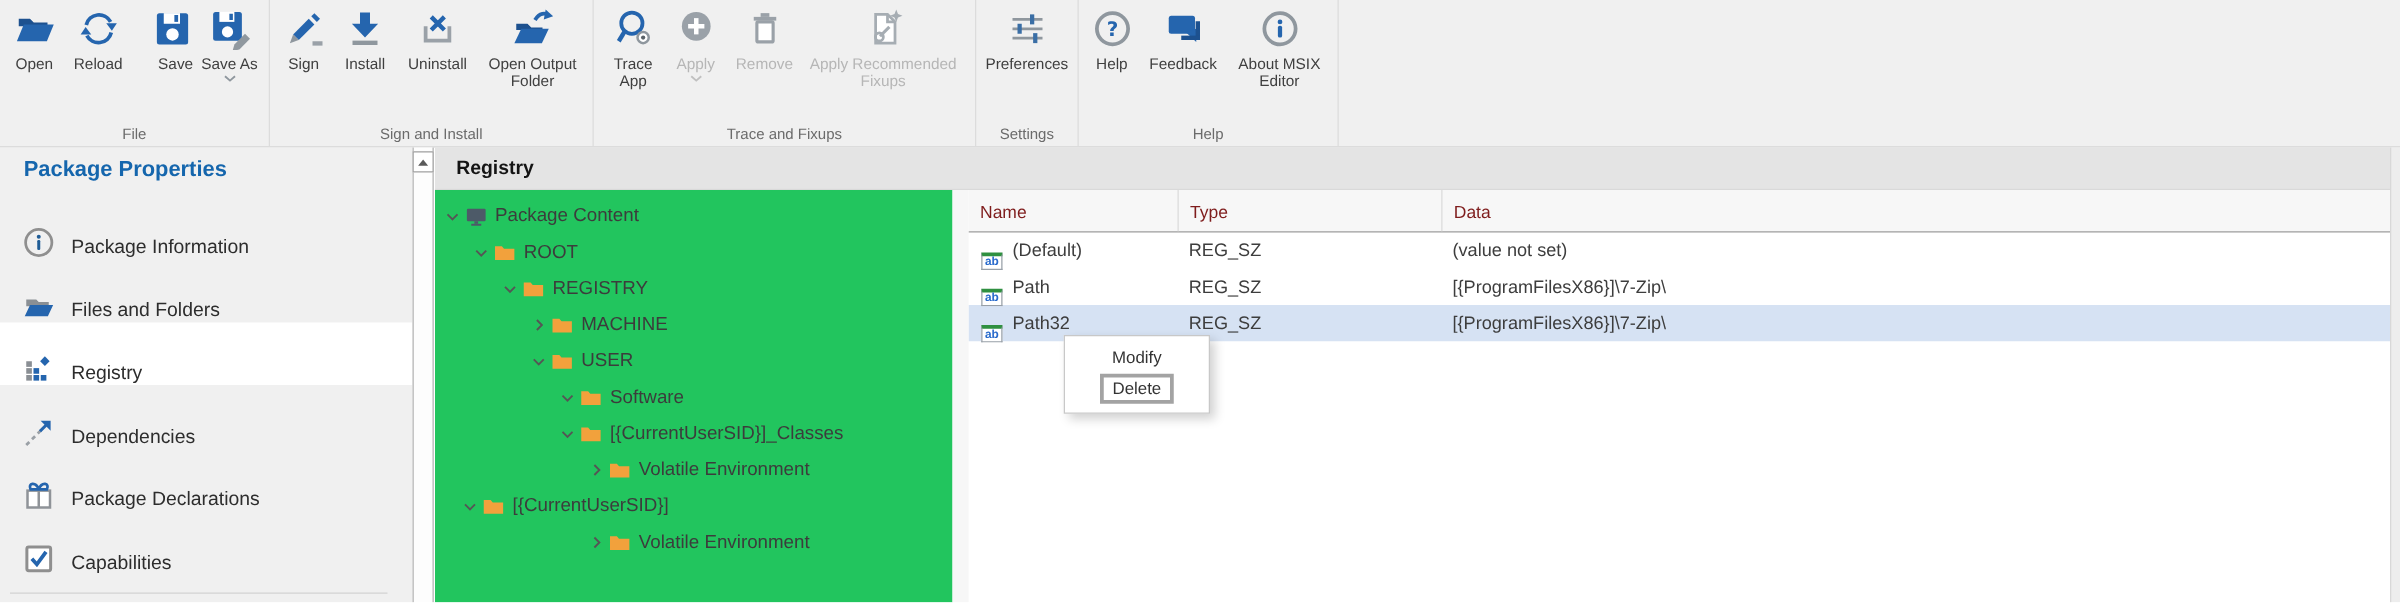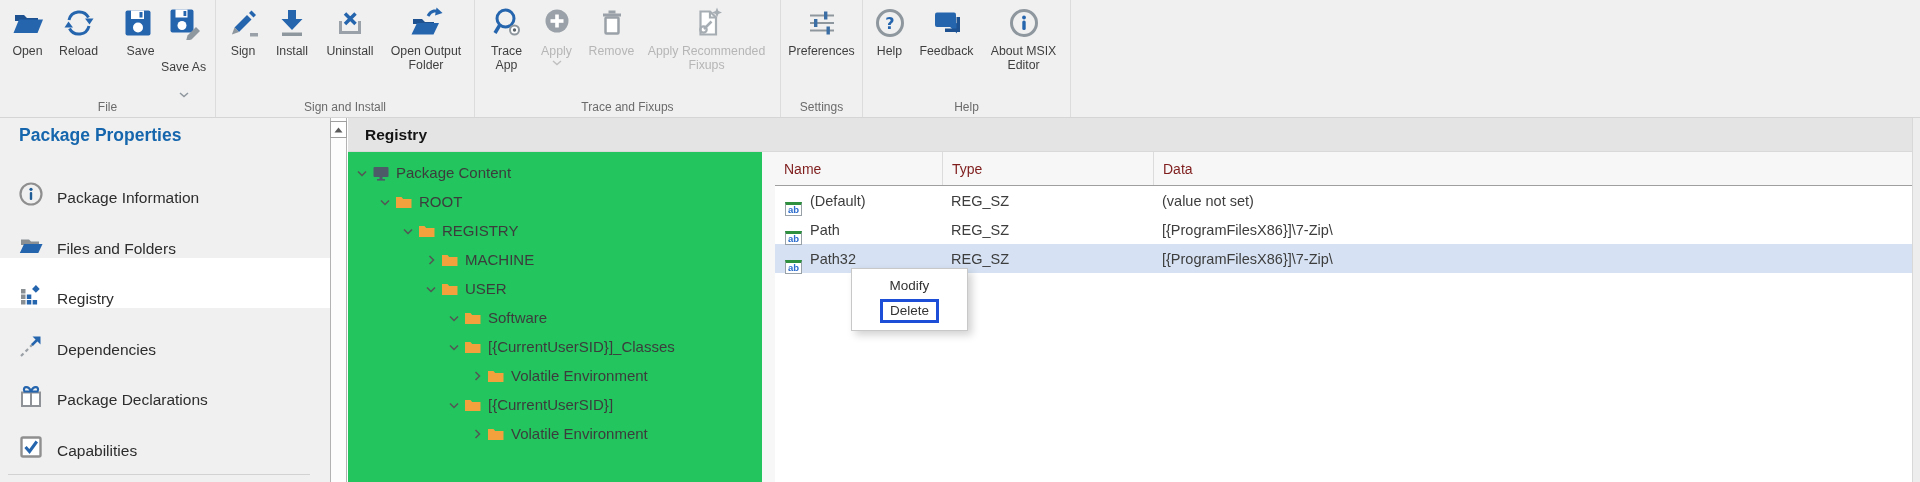--- a/index.html
+++ b/index.html
@@ -57,21 +57,21 @@
   .tr.selected{background:#d6e2f3;}
   .td{box-sizing:border-box;padding-left:9px;display:flex;align-items:center;overflow:hidden;white-space:nowrap;}
   .abico{width:17px;height:14px;box-sizing:border-box;border:1px solid #98a0a8;border-top:3px solid #2f9040;
          background:#fff;color:#2a6bcc;font-size:9.5px;font-weight:bold;line-height:10px;text-align:center;
          margin-left:10px;flex:none;margin-top:16px;}
   .name-text{margin-left:8px;}
   
   .cmenu{position:absolute;left:851px;top:268px;width:117px;background:#fff;border:1px solid #c8c8c8;
          box-shadow:4px 4px 8px rgba(0,0,0,.18);box-sizing:border-box;padding:3px 0 6px 0;z-index:10;}
   .citem{height:26px;display:flex;align-items:center;justify-content:center;font-size:13.5px;color:#333;cursor:default;}
-  .hl-box{border:3px solid #1d4ed8;padding:0 7px;line-height:18px;}
+  .hl-box{border:3px solid #a3a3a3;padding:0 7px;line-height:18px;}
 </style>
 </head>
 <body>
 
 <div class="app">
 
   <div class="ribbon">
 
     <div class="rgroup" style="left:0;width:216px;">
       <div class="rbtns">
@@ -93,21 +93,21 @@
         </div>
         <div class="rbtn" style="width:50px;align-items:flex-end;">
           <svg class="ric" viewBox="0 0 34 34">
             <rect x="4.5" y="4.5" width="25" height="25" rx="2" fill="#2565ae"></rect>
             <rect x="10" y="4.5" width="13" height="8.5" fill="#fff"></rect>
             <rect x="18.5" y="6" width="3" height="5.5" fill="#2565ae"></rect>
             <circle cx="17" cy="21.5" r="5" fill="#fff"></circle>
             </svg>
           <div class="rlabel">Save</div>
         </div>
-        <div class="rbtn" style="width:58px;gap:16px;">
+        <div class="rbtn" style="width:58px;">
           <svg class="ric" viewBox="0 0 34 34">
             <rect x="3.5" y="3.5" width="23" height="23" rx="2" fill="#2565ae"></rect>
             <rect x="8.5" y="3.5" width="12" height="8" fill="#fff"></rect>
             <rect x="16.5" y="5" width="2.8" height="5" fill="#2565ae"></rect>
             <circle cx="15" cy="19.5" r="4.5" fill="#fff"></circle>
             <path d="M20.5 29.5l8.5-8.5 4 4-8.5 8.5-5.5 1.5z" fill="#90989f"></path>
             </svg>
           <div class="rlabel">Save As</div>
           <svg class="ddc" width="10" height="6">
             <polyline points="1,1 5,4.5 9,1" stroke="#8f979e" stroke-width="1.5" fill="none"></polyline>
@@ -395,21 +395,21 @@
     </div>
     <div class="trow" style="padding-left:121px;">
       <svg class="chev" viewBox="0 0 16 16">
           <polyline points="6.5,4 10.5,8 6.5,12" fill="none" stroke="#555" stroke-width="1.5"></polyline>
         </svg>
       <svg class="tico" viewBox="0 0 18 16">
           <path d="M1 3h5.5l1.7 2h8.3v9H1z" fill="#f2a13c"></path>
         </svg>
       <span class="tlabel">Volatile Environment</span>
     </div>
-    <div class="trow" style="padding-left:98px;">
+    <div class="trow" style="margin-left:20px;">
       <svg class="chev" viewBox="0 0 16 16">
           <polyline points="4,6.5 8,10.5 12,6.5" fill="none" stroke="#555" stroke-width="1.5"></polyline>
         </svg>
       <svg class="tico" viewBox="0 0 18 16">
           <path d="M1 3h5.5l1.7 2h8.3v9H1z" fill="#f2a13c"></path>
         </svg>
       <span class="tlabel">[{CurrentUserSID}]</span>
     </div>
     <div class="trow" style="padding-left:121px;">
       <svg class="chev" viewBox="0 0 16 16">

